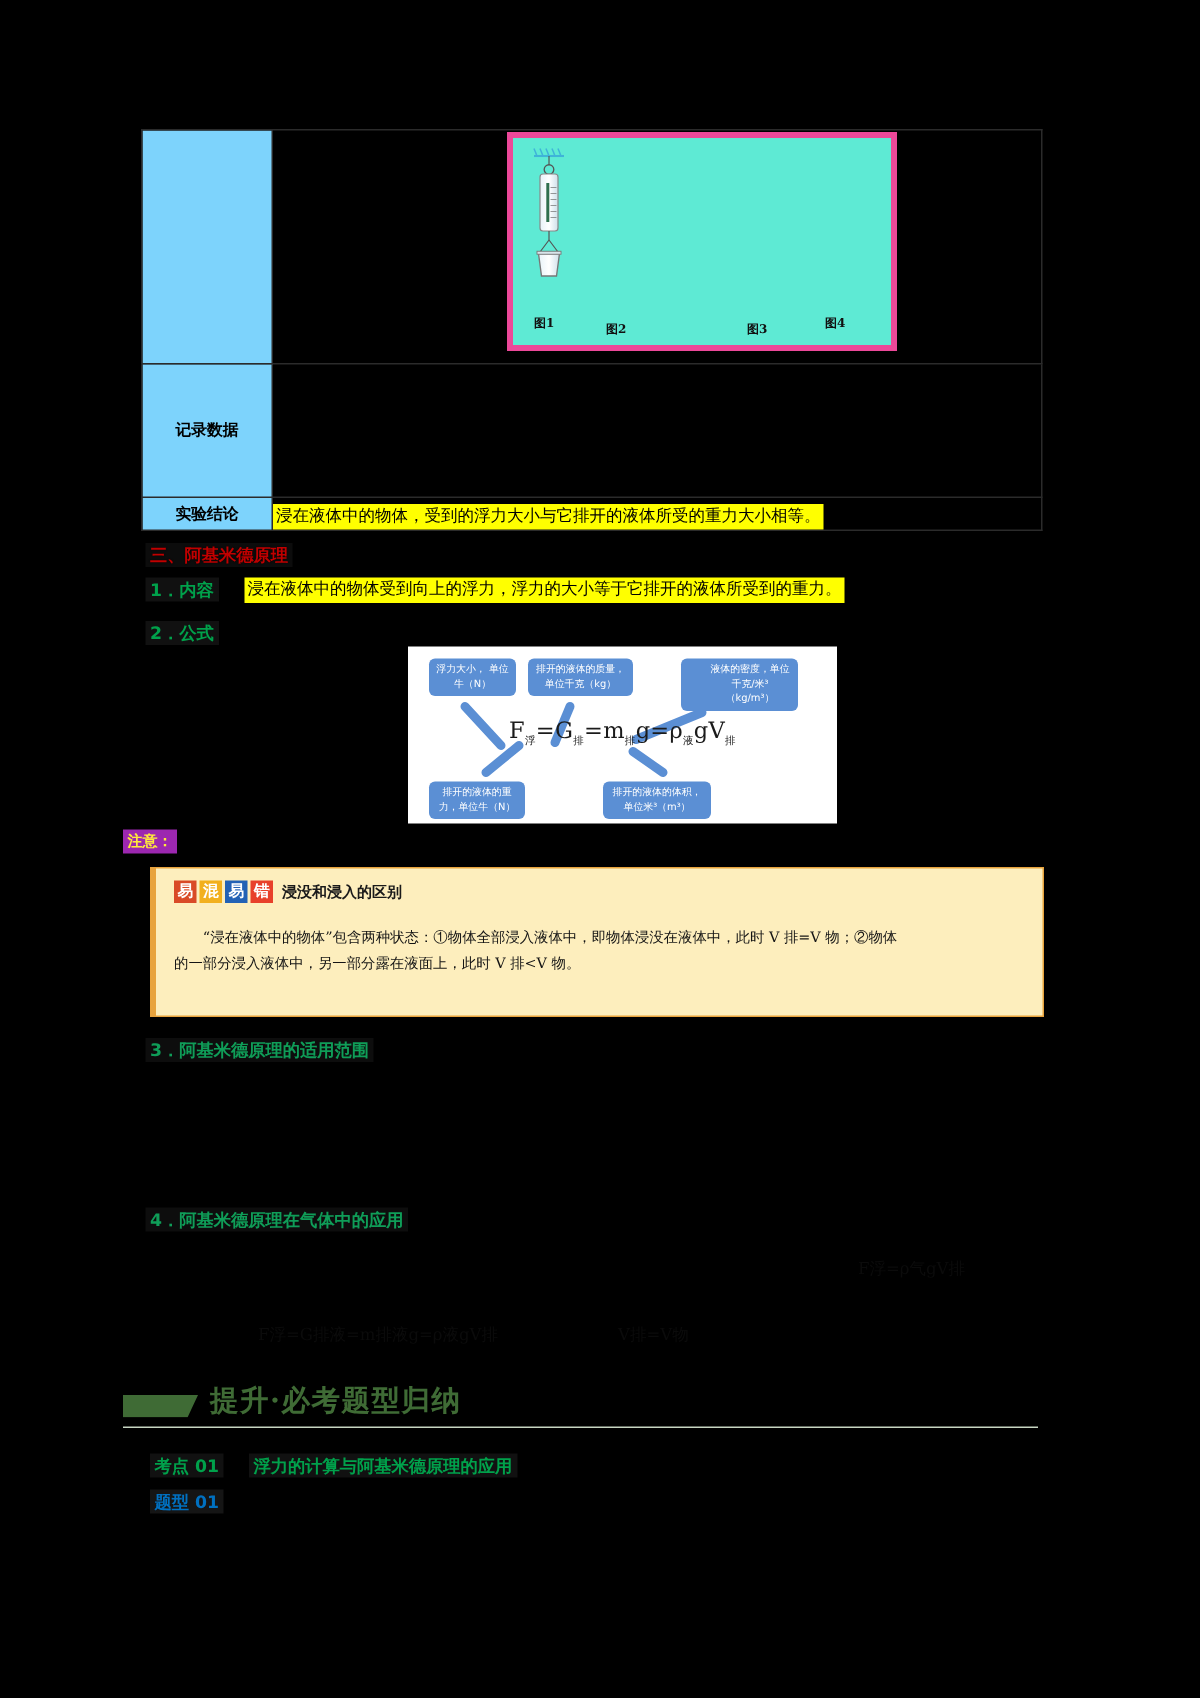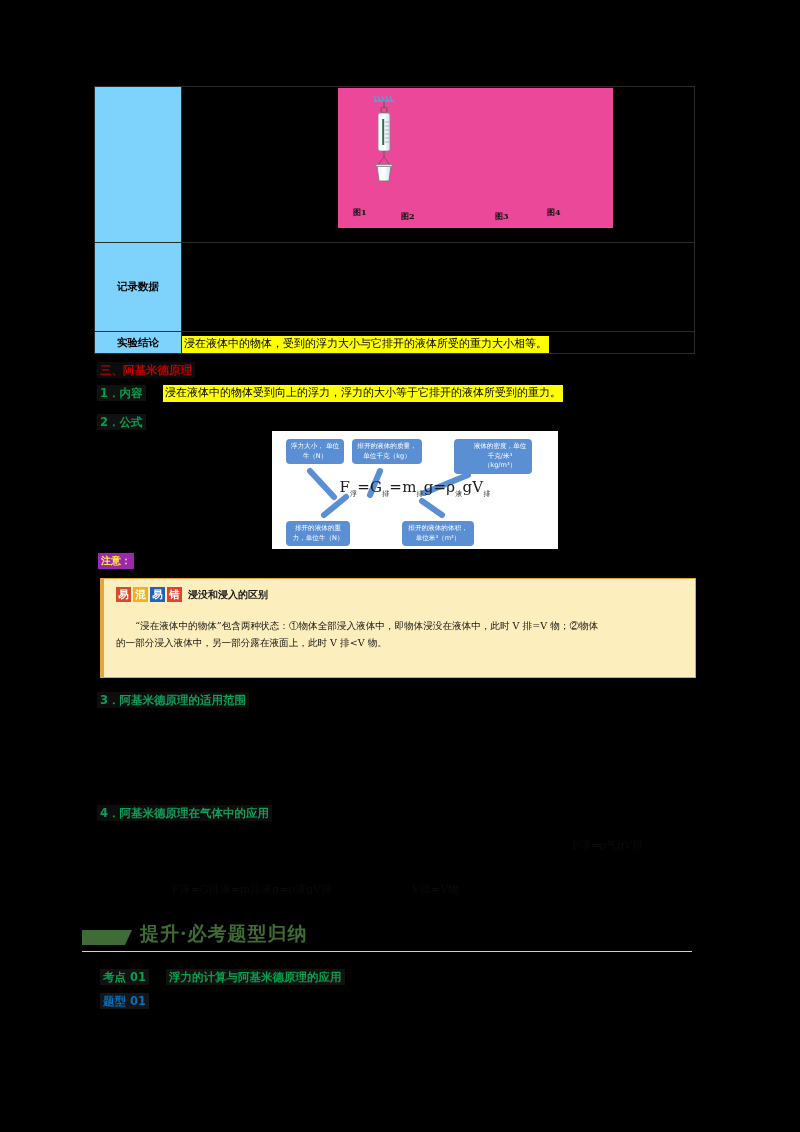--- a/index.html
+++ b/index.html
@@ -40,24 +40,23 @@
     padding:2px 4px;
   }
   .body-cell.r1{height:155px;}
   .body-cell.r2{height:88px;}
   .body-cell.r3{height:21px;}
 
   
   .figure-wrap{
     position:absolute;left:338px;top:88px;
     width:252px;height:138px;
-    background:#ec4899;
-    border:1px solid #ec4899;
+    background:#5eead4;
+    border:4px solid #ec4899;
     overflow:hidden;
-    padding-left:21px;
   }
   .fig-cap{
     position:absolute;
     font-size:8px;color:#111;font-weight:bold;
     font-family:"DejaVu Serif","Liberation Serif",serif;
     white-space:nowrap;
   }
 
   
   .hl-yellow{
@@ -104,21 +103,21 @@
     text-align:center;
     color:#1b1b1b;
     font-size:15px;
     font-family:"DejaVu Serif","Liberation Serif",serif;
     letter-spacing:.2px;
   }
   .formula-main sub{font-size:7px;}
 
   
   .attn{
-    position:absolute;left:98px;top:553px;
+    position:absolute;left:82px;top:553px;
     background:#9c27b0;color:#ffeb3b;
     font-size:10px;font-weight:bold;padding:1px 3px;
     font-family:Liberation Sans, sans-serif;
   }
 
   
   .tipcard{
     position:absolute;left:100px;top:578px;
     width:596px;height:100px;
     background:#fdeebd;

